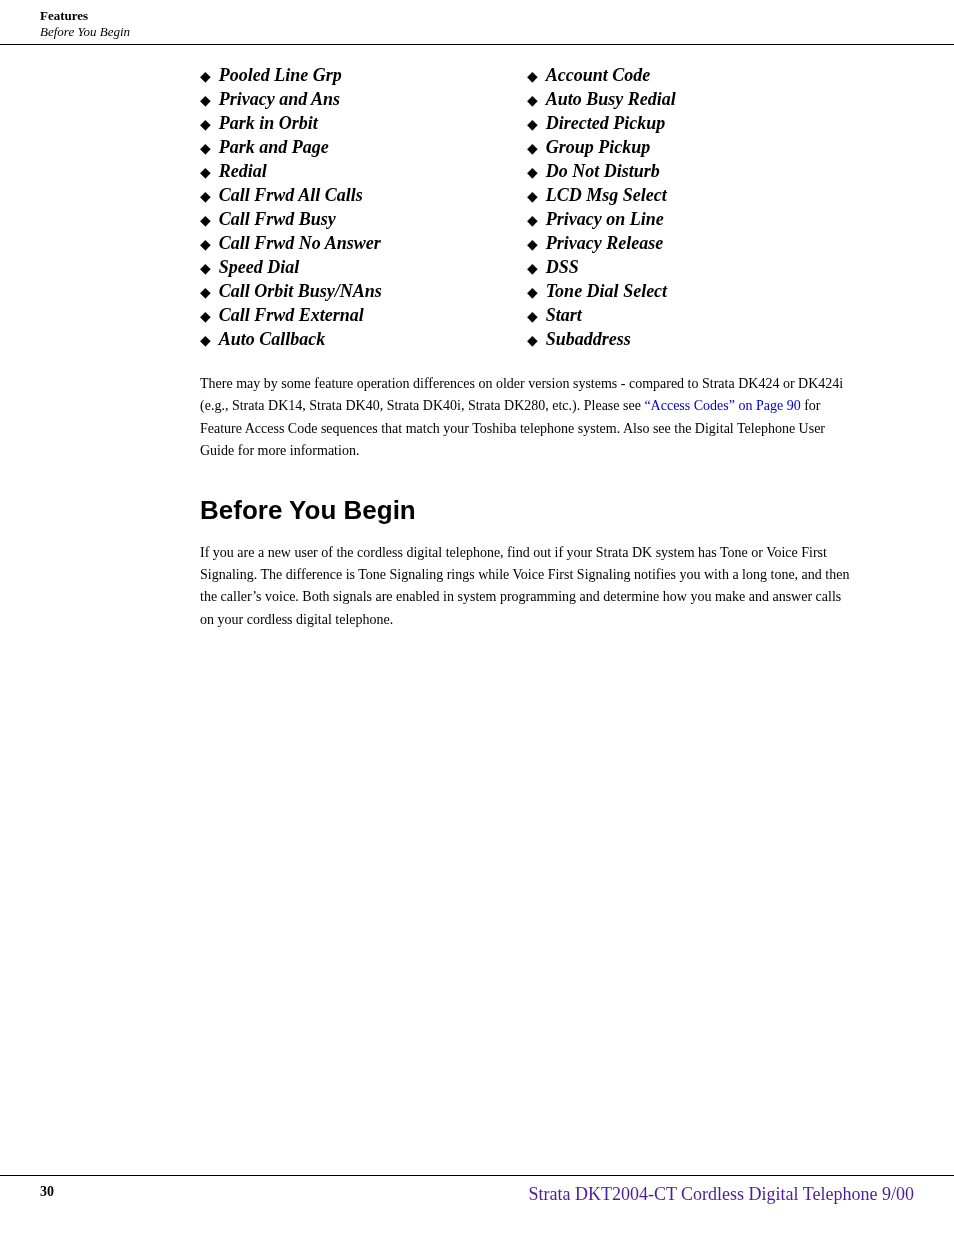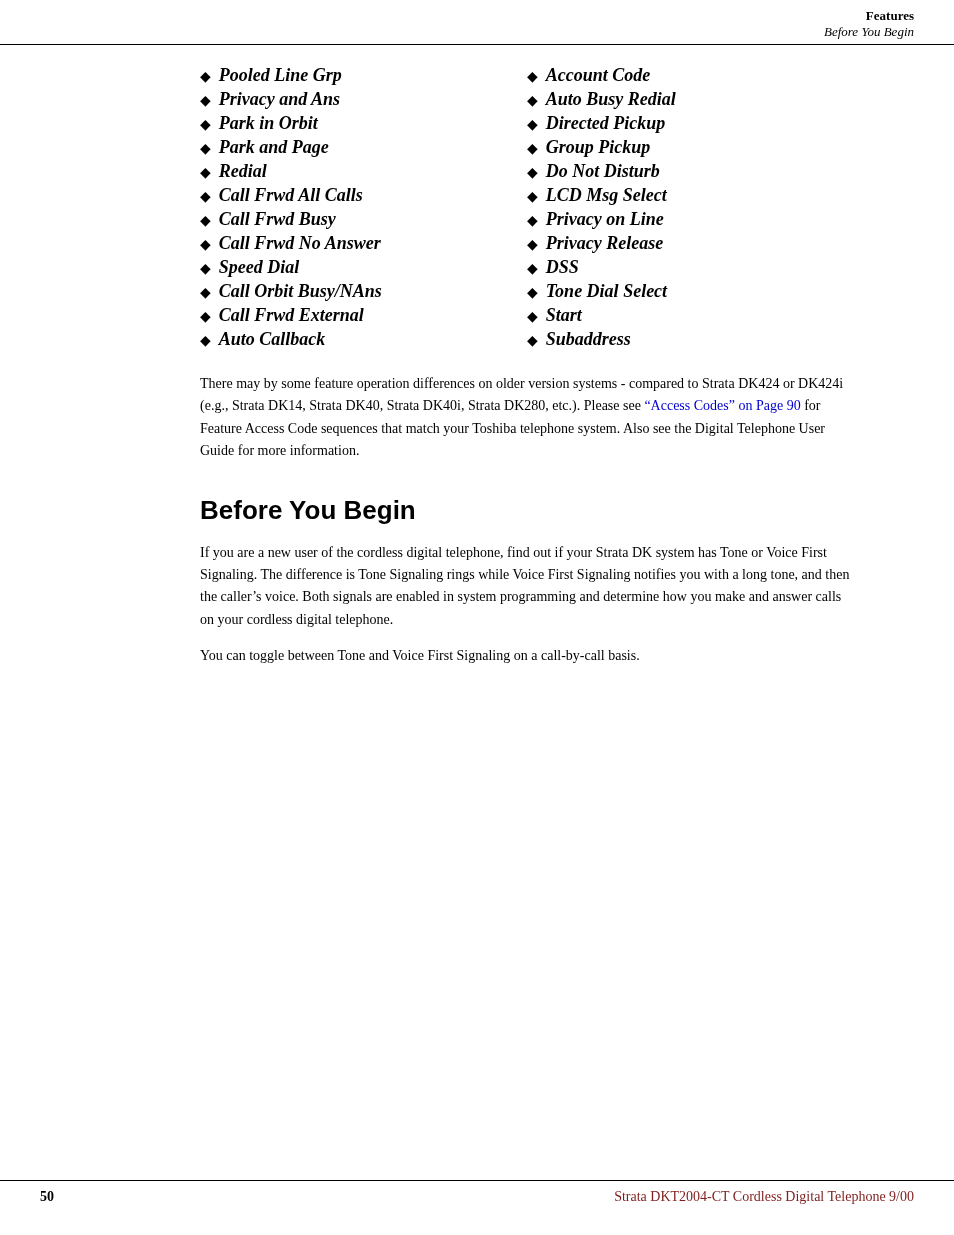--- a/index.html
+++ b/index.html
@@ -21,21 +21,20 @@
       width: 954px;
       min-height: 1235px;
       padding: 0;
       position: relative;
     }
 
     .header-bar {
       border-bottom: 1px solid #000;
       padding: 8px 40px 4px 40px;
       margin-bottom: 0;
-      text-align: right;
     }
 
     .header-features {
       font-weight: bold;
       font-size: 13px;
     }
 
     .header-subtitle {
       font-style: italic;
       font-size: 13px;
@@ -117,22 +116,22 @@
       padding-left: 40px;
       padding-right: 40px;
     }
 
     .footer-page-number {
       font-weight: bold;
       font-size: 14px;
     }
 
     .footer-document-title {
-      font-size: 14px;
-      color: #7f1d1d;
+      font-size: 18px;
+      color: #4c1d95;
     }
   </style>
 </head>
 <body>
 
 <div class="page-container">
 
   <div class="header-bar">
     <div class="header-features">Features</div>
     <div class="header-subtitle">Before You Begin</div>
@@ -246,22 +245,21 @@
     </div>
 
     <p class="description-paragraph">
       There may by some feature operation differences on older version systems - compared to Strata DK424 or DK424i (e.g., Strata DK14, Strata DK40, Strata DK40i, Strata DK280, etc.). Please see <a class="link-text" href="#">“Access Codes” on Page 90</a> for Feature Access Code sequences that match your Toshiba telephone system. Also see the Digital Telephone User Guide for more information.
     </p>
 
     <h2 class="section-heading">Before You Begin</h2>
 
     <p class="section-content">If you are a new user of the cordless digital telephone, find out if your Strata DK system has Tone or Voice First Signaling. The difference is Tone Signaling rings while Voice First Signaling notifies you with a long tone, and then the caller’s voice. Both signals are enabled in system programming and determine how you make and answer calls on your cordless digital telephone.</p>
 
-    <p class="section-content">You can toggle between Tone and Voice First Signaling on a call-by-call basis.</p>
 
   </div>
 
   <div class="footer-bar">
-    <span class="footer-page-number">50</span>
+    <span class="footer-page-number">30</span>
     <span class="footer-document-title">Strata DKT2004-CT Cordless Digital Telephone   9/00</span>
   </div>
 
 </div>
 
 </body></html>

